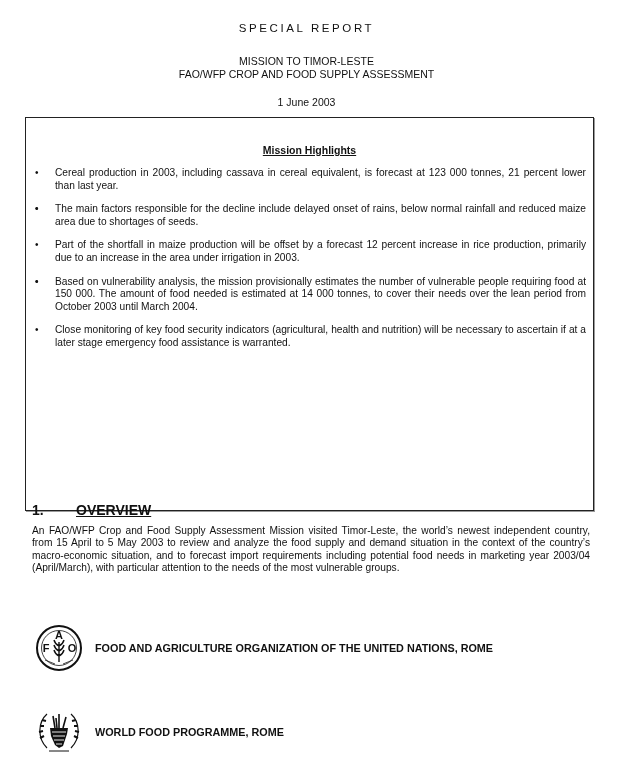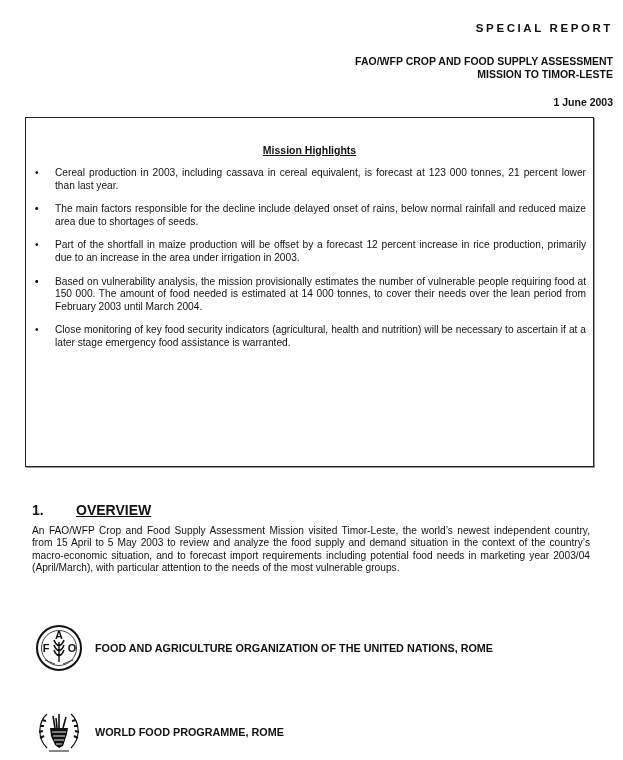--- a/index.html
+++ b/index.html
@@ -1,26 +1,26 @@
 <!DOCTYPE html>
 <html><head>
   <meta charset="utf-8">
   <style>
     html, body { margin: 0; padding: 0; background: #ffffff; }
     body {
       width: 623px; height: 760px; position: relative; overflow: hidden;
       font-family: "Liberation Sans", sans-serif; color: #111111;
     }
-    .center { position: absolute; left: 0; width: 613px; text-align: right; font-weight: bold; }
+    .center { position: absolute; left: 0; width: 613px; text-align: center; font-weight: normal; }
     #report-label { top: 22px; font-size: 11.5px; letter-spacing: 2.6px; }
     #mission-title { top: 55px; font-size: 10.5px; line-height: 13px; }
     #report-date { top: 96px; font-size: 10.5px; }
 
     #highlights-box {
-      position: absolute; left: 25px; top: 117px; width: 569px; height: 350px;
+      position: absolute; left: 25px; top: 117px; width: 569px; height: 394px;
       border: 1px solid #222; box-shadow: 1px 1px 0 #9a9a9a;
       box-sizing: border-box;
     }
     #highlights-title {
       position: absolute; top: 26px; left: 0; width: 100%; text-align: center;
       font-weight: bold; font-size: 10.5px; text-decoration: underline;
     }
     #highlights-list { position: absolute; top: 49px; left: 0; right: 0; margin: 0; padding: 0; list-style: none; }
     .hl-item {
       position: relative; padding-left: 29px; padding-right: 7px;
@@ -40,34 +40,34 @@
     .org .logo { width: 48px; height: 48px; }
     .org .name { font-weight: bold; font-size: 10.8px; margin-left: 12px; }
     #org-fao { top: 624px; }
     #org-wfp { top: 708px; }
   </style>
 </head>
 <body>
 
 <div id="report-label" class="center">SPECIAL REPORT</div>
 <div id="mission-title" class="center">
+  <div>MISSION TO TIMOR-LESTE</div>
   <div>FAO/WFP CROP AND FOOD SUPPLY ASSESSMENT</div>
-  <div>MISSION TO TIMOR-LESTE</div>
 </div>
 <div id="report-date" class="center">1 June 2003</div>
 
 <div id="highlights-box">
   <div id="highlights-title">Mission Highlights</div>
   <ul id="highlights-list">
     <li class="hl-item"><span class="hl-bullet">•</span><span>Cereal production in 2003, including cassava in cereal equivalent, is forecast at 123 000 tonnes, 21 percent lower than last year.</span></li>
     <li class="hl-item"><span class="hl-bullet">•</span></li>
     <li class="hl-item"><span class="hl-bullet">•</span><span>The main factors responsible for the decline include delayed onset of rains, below normal rainfall and reduced maize area due to shortages of seeds.</span></li>
     <li class="hl-item"><span class="hl-bullet">•</span><span>Part of the shortfall in maize production will be offset by a forecast 12 percent increase in rice production, primarily due to an increase in the area under irrigation in 2003.</span></li>
     <li class="hl-item"><span class="hl-bullet">•</span></li>
-    <li class="hl-item"><span class="hl-bullet">•</span><span>Based on vulnerability analysis, the mission provisionally estimates the number of vulnerable people requiring food  at 150 000. The amount of food needed is estimated at 14 000 tonnes, to cover their needs over the lean period from February 2003 until March 2004.</span></li>
+    <li class="hl-item"><span class="hl-bullet">•</span><span>Based on vulnerability analysis, the mission provisionally estimates the number of vulnerable people requiring food  at 150 000. The amount of food needed is estimated at 14 000 tonnes, to cover their needs over the lean period from October 2003 until March 2004.</span></li>
     <li class="hl-item"><span class="hl-bullet">•</span><span>Close monitoring of key food security indicators (agricultural, health and nutrition) will be necessary to ascertain if at a later stage emergency food assistance is warranted.</span></li>
   </ul>
 </div>
 
 <div id="overview-heading">
   <span class="num">1.</span><span class="title">OVERVIEW</span>
 </div>
 <div id="overview-text">An FAO/WFP Crop and Food Supply Assessment Mission visited Timor-Leste, the world’s newest independent country, from 15 April to 5 May 2003 to review and analyze the food supply and demand situation in the context of the country’s macro-economic situation, and to forecast import requirements including potential food needs in marketing year 2003/04 (April/March), with particular attention to the needs of the most vulnerable groups.</div>
 
 <div id="org-fao" class="org">

